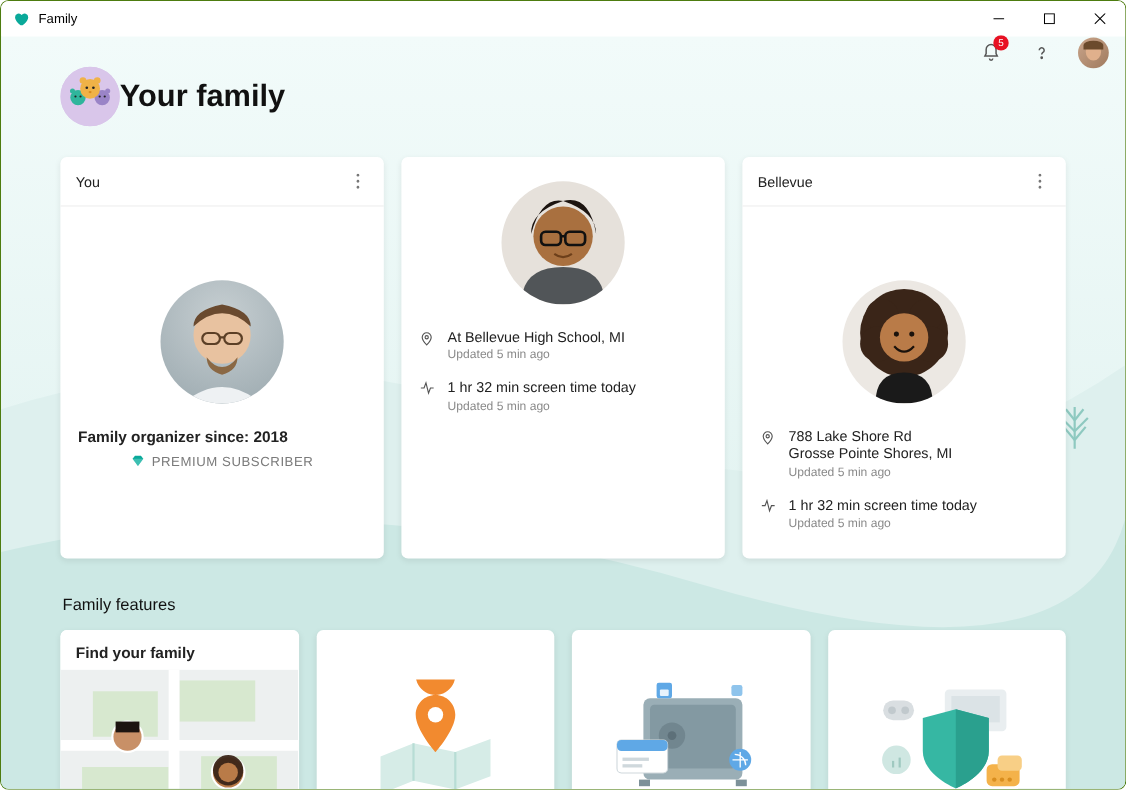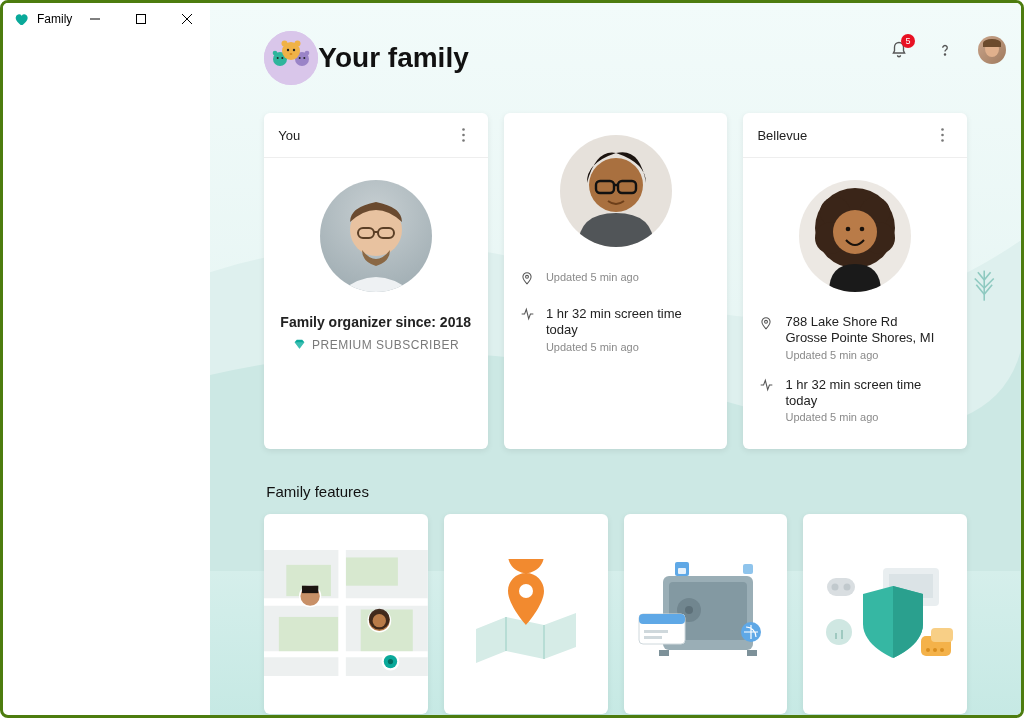--- a/index.html
+++ b/index.html
@@ -1,17 +1,17 @@
 <!DOCTYPE html>
 <html><head>
 <meta charset="utf-8">
 <style>
   * { box-sizing: border-box; margin: 0; padding: 0; font-family: "Segoe UI", -apple-system, sans-serif; }
   html, body { width: 1024px; height: 718px; overflow: hidden; background: #fff; }
-  .window { width: 1024px; height: 718px; display: flex; flex-direction: row; border: 3px solid #4d7c0f; border-radius: 8px; overflow: hidden; position: relative; }
+  .window { width: 1024px; height: 718px; display: flex; flex-direction: column; border: 1px solid #4d7c0f; border-radius: 8px; overflow: hidden; position: relative; }
   
   .titlebar { height: 32px; display: flex; align-items: center; background: #fff; padding-left: 10px; position: relative; z-index: 10; }
   .titlebar .app-icon { width: 16px; height: 16px; margin-right: 8px; position: relative; }
   .titlebar .title { font-size: 12px; color: #000; }
   .win-controls { margin-left: auto; display: flex; }
   .win-btn { width: 46px; height: 32px; display: flex; align-items: center; justify-content: center; }
   .win-btn svg { width: 10px; height: 10px; }
   
   .cmdbar { position: absolute; top: 32px; right: 14px; display: flex; align-items: center; gap: 18px; z-index: 20; }
   .cmd-btn { width: 28px; height: 28px; display: flex; align-items: center; justify-content: center; position: relative; color: #555; }
@@ -21,21 +21,21 @@
   .content { flex: 1; overflow: auto; position: relative; background: linear-gradient(180deg,#f2fbfa 0%,#e4f4f2 60%,#c6e9e4 100%); }
   
   .hills { position: absolute; left: 0; right: 0; top: 0; bottom: 0; pointer-events: none; }
   .body-pad { position: relative; padding: 28px 54px 24px 54px; }
   
   .page-head { display: flex; align-items: center; margin-bottom: 28px; }
   .family-logo { width: 54px; height: 54px; border-radius: 50%; background: #d9c6ea; display: flex; align-items: center; justify-content: center; position: relative; }
   .page-title { font-size: 28px; font-weight: 600; color: #111; }
   
   .cards-row { display: flex; gap: 16px; }
-  .card { flex: 1; background: #fff; border-radius: 6px; box-shadow: 0 2px 6px rgba(0,0,0,.08); display: flex; flex-direction: column; min-height: 308px; }
+  .card { flex: 1; background: #fff; border-radius: 6px; box-shadow: 0 2px 6px rgba(0,0,0,.08); display: flex; flex-direction: column; min-height: 308px; gap: 45px; }
   .card-head { display: flex; align-items: center; justify-content: space-between; padding: 10px 12px 10px 14px; border-bottom: 1px solid #eee; }
   .card-head .name { font-size: 13px; color: #222; }
   .more-btn { width: 24px; height: 24px; display: flex; align-items: center; justify-content: center; }
   .card-body { padding: 18px 16px 16px 16px; display: flex; flex-direction: column; }
   .avatar-big { width: 112px; height: 112px; border-radius: 50%; margin: 4px auto 16px auto; overflow: hidden; position: relative; }
   .role-line { font-size: 14px; font-weight: 600; color: #222; margin-top: 6px; }
   .premium-line { display: flex; align-items: flex-start; justify-content: center; gap: 6px; margin-top: 8px; font-size: 12px; letter-spacing: .5px; color: #7a7a7a; }
   .premium-line .diamond { color: #0aa99a; }
   .info-row { display: flex; gap: 10px; padding: 6px 0 10px 0; }
   .info-row .ico { width: 16px; flex: none; color: #555; margin-top: 1px; }
@@ -213,20 +213,21 @@
               </svg>
             </div>
             <div class="info-row">
               <span class="ico">
                 <svg width="14" height="16" viewBox="0 0 24 24" fill="none" stroke="#555" stroke-width="1.8">
                     <path d="M12 22s7-7.2 7-12a7 7 0 1 0-14 0c0 4.8 7 12 7 12z"></path>
                     <circle cx="12" cy="10" r="2.5"></circle>
                   </svg>
               </span>
               <div>
+                <div class="txt">At Bellevue High School, MI</div>
                 <div class="sub">Updated 5 min ago</div>
               </div>
             </div>
             <div class="info-row">
               <span class="ico">
                 <svg width="15" height="14" viewBox="0 0 24 24" fill="none" stroke="#555" stroke-width="1.8">
                     <polyline points="2 12 7 12 10 4 14 20 17 12 22 12"></polyline>
                   </svg>
               </span>
               <div>
@@ -291,20 +292,21 @@
         </div>
 
 
       </div>
 
       <h2 class="section-title">Family features</h2>
 
       <div class="feat-row">
 
         <div class="feat-card find">
+          <div class="feat-title">Find your family</div>
           <svg class="feat-graphic" style="top:36px;" viewBox="0 0 220 170" preserveAspectRatio="none">
             <rect width="220" height="170" fill="#edf0f0"></rect>
             <rect x="30" y="20" width="60" height="42" fill="#d7e8cf"></rect>
               <rect x="110" y="10" width="70" height="38" fill="#d7e8cf"></rect>
             <rect x="20" y="90" width="80" height="50" fill="#d7e8cf"></rect>
               <rect x="130" y="80" width="70" height="60" fill="#d7e8cf"></rect>
             <line x1="0" y1="70" x2="220" y2="70" stroke="#fff" stroke-width="10"></line>
             <line x1="105" y1="0" x2="105" y2="170" stroke="#fff" stroke-width="10"></line>
             <line x1="0" y1="140" x2="220" y2="140" stroke="#fff" stroke-width="8"></line>
             <g transform="translate(62 62)">

